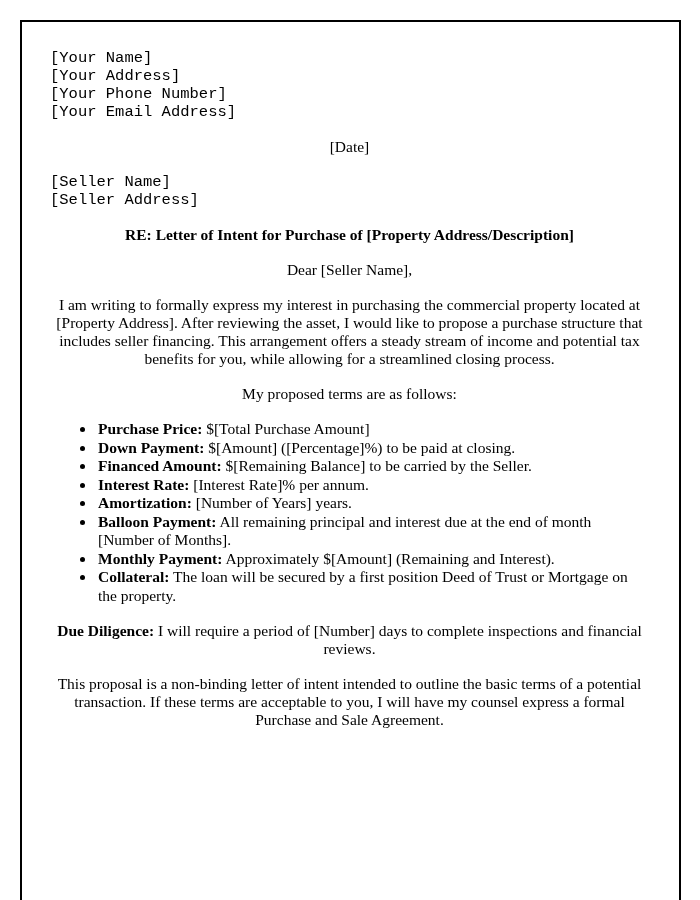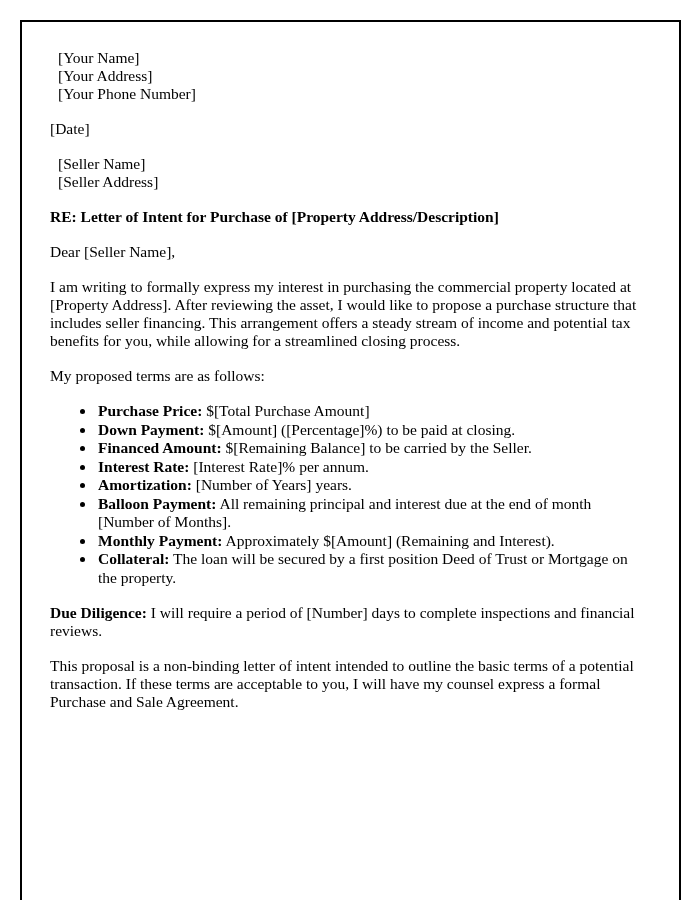--- a/index.html
+++ b/index.html
@@ -16,43 +16,44 @@
     position: absolute;
     left: 20px;
     top: 20px;
     width: 661px;
     height: 1010px; 
     border: 2px solid #000000;
     background: #ffffff;
     padding: 27px 30px 30px 28px;
     line-height: 18px;
   }
-  .block { margin: 0 0 17px 8px; }
+  .block { margin: 0 0 17px 0; font-family: Liberation Mono, monospace; }
   .block div { line-height: 18px; }
-  p { margin: 0 0 17px 0; line-height: 18px; }
+  p { margin: 0 0 17px 0; line-height: 18px; text-align: center; }
   .bold, strong { font-weight: bold; }
   ul.terms {
     margin: 12px 0 17px 0;
     padding-left: 46px;
     list-style-type: disc;
   }
   ul.terms li {
     line-height: 18.5px;
     padding-left: 2px;
   }
 </style>
 </head>
 <body>
 
 <div class="page">
 
   <div class="block">
     <div>[Your Name]</div>
     <div>[Your Address]</div>
     <div>[Your Phone Number]</div>
+    <div>[Your Email Address]</div>
   </div>
 
   <p>[Date]</p>
 
   <div class="block">
     <div>[Seller Name]</div>
     <div>[Seller Address]</div>
   </div>
 
   <p class="bold">RE: Letter of Intent for Purchase of [Property Address/Description]</p>

